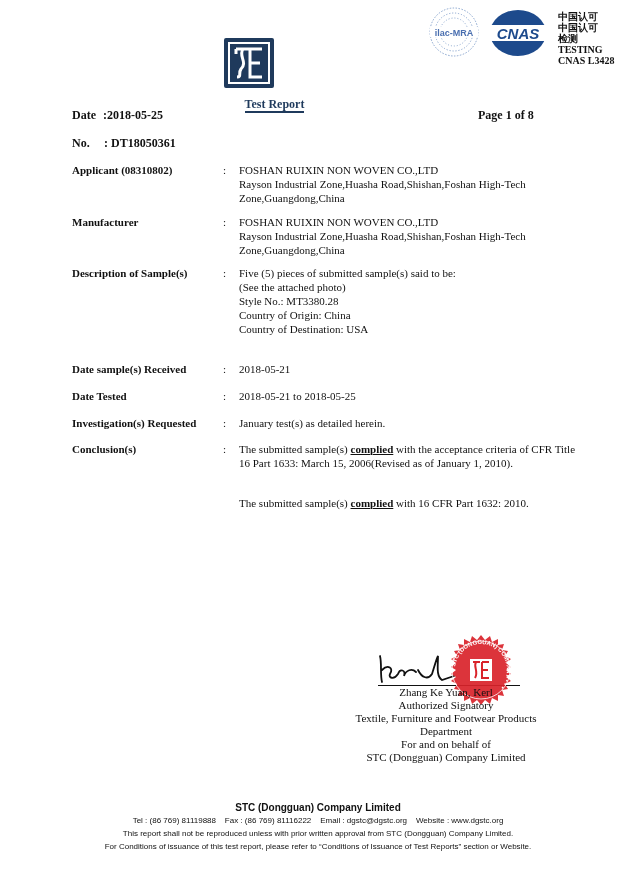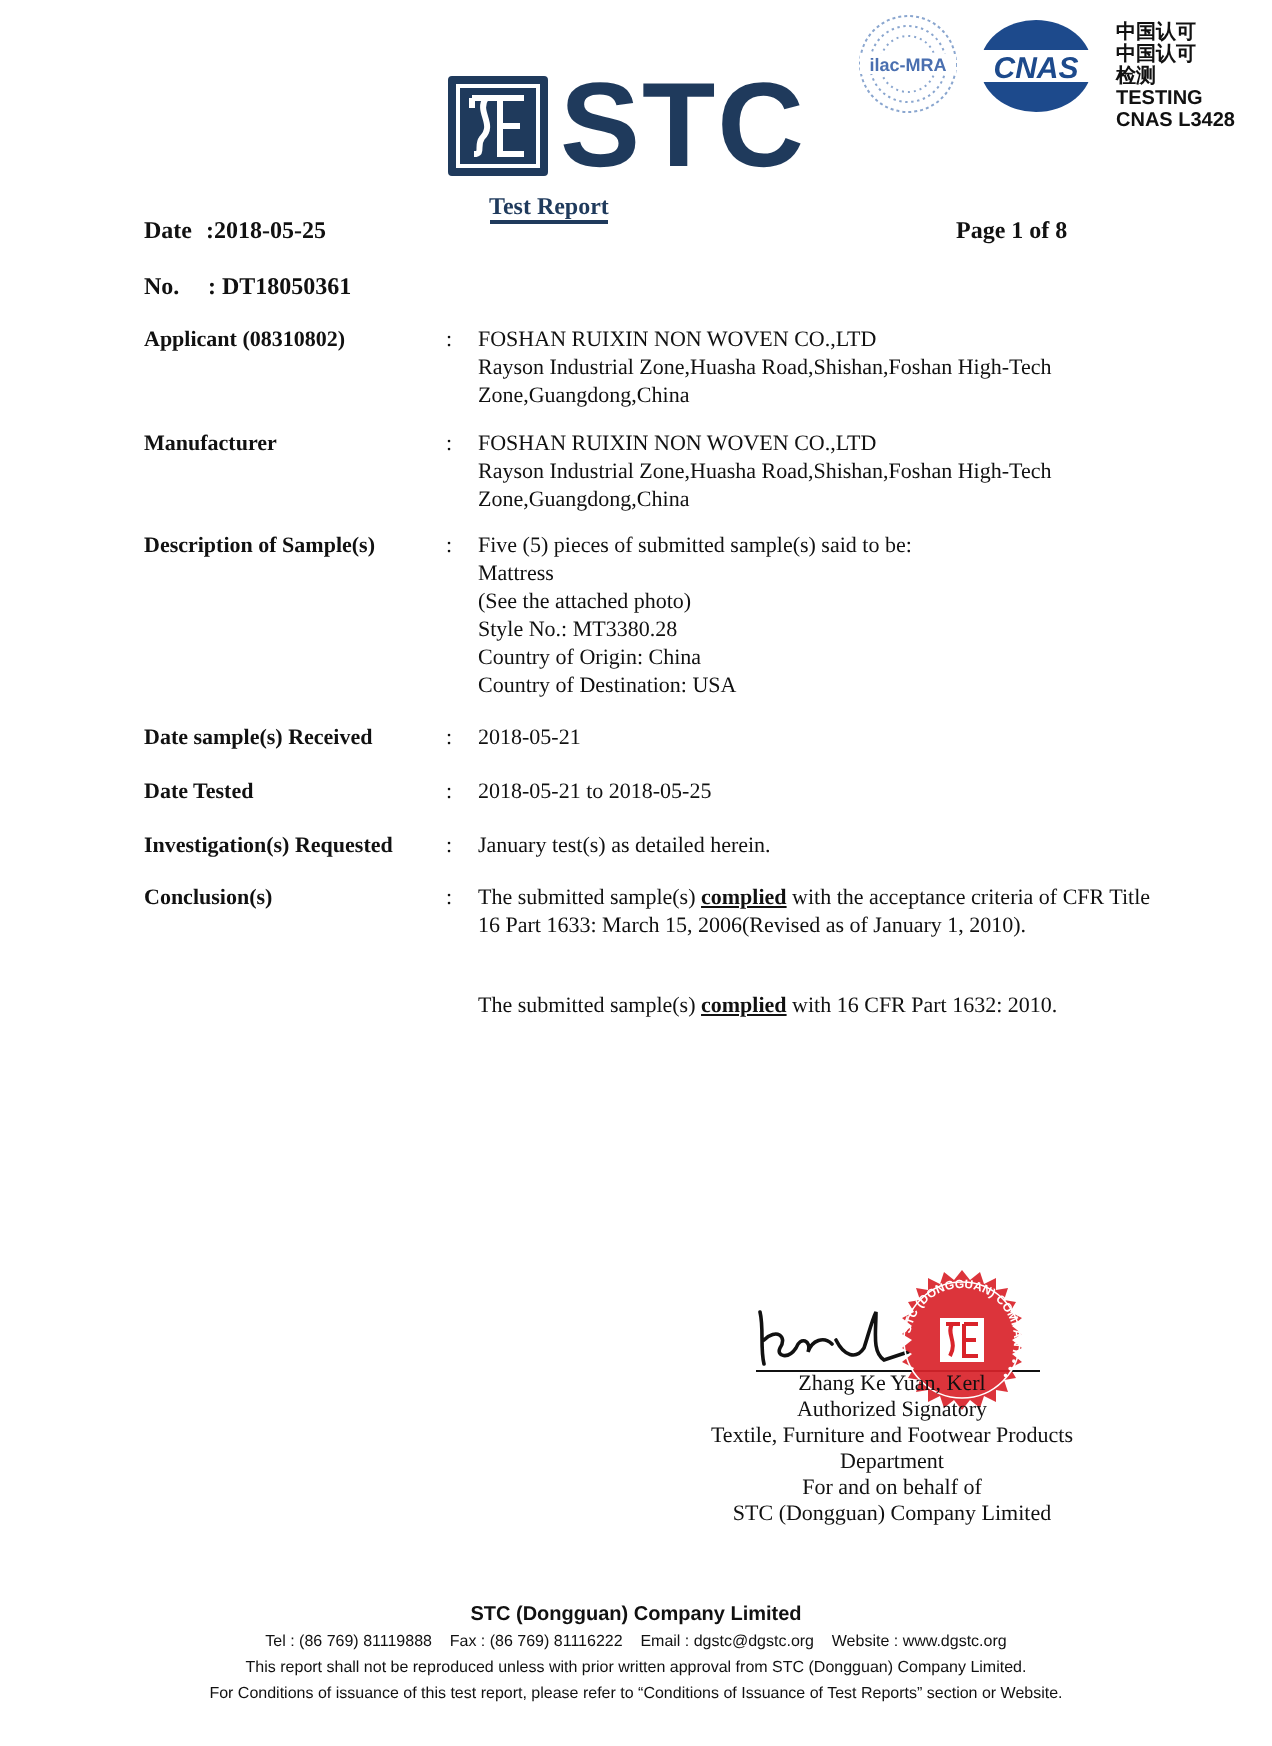--- a/index.html
+++ b/index.html
@@ -11,21 +11,21 @@
   .stc-logo { left:224px; top:38px; height:50px; display:flex; align-items:center; }
   .stc-mark { width:50px; height:50px; background:#1f3a5c; border-radius:2px;
               display:flex; align-items:center; justify-content:center; box-sizing:border-box;
               border:2px solid #1f3a5c; }
   .stc-mark svg { display:block; }
   .stc-word { font-family:"Liberation Sans", sans-serif; font-weight:700; font-size:60px;
               color:#1f3a5c; letter-spacing:1px; margin-left:6px; line-height:50px; }
 
   .ilac { left:428px; top:6px; width:52px; height:52px; }
   .cnas { left:488px; top:8px; width:60px; height:50px; }
-  .cnas-text { left:558px; top:11px; font-family:Liberation Sans, sans-serif; font-weight:700;
+  .cnas-text { left:558px; top:11px; font-family:Liberation Serif, serif; font-weight:700;
                font-size:10px; line-height:11px; color:#111; }
 
   .title { left:0; width:549px; top:94px; text-align:center; }
   .title span { font-weight:700; font-size:12px; color:#1f3a5c; border-bottom:2px solid #1f3a5c; padding-bottom:0; }
 
   .hdr { font-weight:700; font-size:12px; }
 
   .row { position:absolute; left:72px; width:520px; font-size:11px; line-height:14px; }
   .row .lbl { position:absolute; left:0; font-weight:700; font-size:11px; }
   .row .colon { position:absolute; left:151px; }
@@ -46,21 +46,20 @@
 <body>
 
 <div class="abs stc-logo">
   <div class="stc-mark">
     <svg width="42" height="42" viewBox="0 0 42 42">
       <rect x="1" y="1" width="40" height="40" fill="none" stroke="#fff" stroke-width="2"></rect>
       <path d="M8 7 H22 M8 7 V12 M15 7 C10 14 20 20 13 27 C10 31 14 35 9 35" stroke="#fff" stroke-width="3" fill="none"></path>
       <path d="M22 7 V35 H34 M22 7 H34 M22 21 H32" stroke="#fff" stroke-width="3" fill="none"></path>
     </svg>
   </div>
-  <div class="stc-word">STC</div>
 </div>
 
 <svg class="abs ilac" viewBox="0 0 52 52">
   <circle cx="26" cy="26" r="24" fill="none" stroke="#8aa6cf" stroke-width="1" stroke-dasharray="1.5 1.5"></circle>
   <circle cx="26" cy="26" r="19" fill="none" stroke="#8aa6cf" stroke-width="1" stroke-dasharray="1.2 1.8"></circle>
   <circle cx="26" cy="26" r="14" fill="none" stroke="#8aa6cf" stroke-width="1" stroke-dasharray="1 2"></circle>
   <rect x="2" y="21" width="48" height="10" fill="#fff"></rect>
   <text x="26" y="29.5" text-anchor="middle" font-family="Liberation Sans, sans-serif" font-size="9" font-weight="700" fill="#4a6fb0">ilac-MRA</text>
 </svg>
 
@@ -107,21 +106,20 @@
     <div>Rayson Industrial Zone,Huasha Road,Shishan,Foshan High-Tech</div>
     <div>Zone,Guangdong,China</div>
   </div>
 </div>
 
 <div class="row" style="top:266px;">
   <div class="lbl">Description of Sample(s)</div>
   <div class="colon">:</div>
   <div class="val">
     <div>Five (5) pieces of submitted sample(s) said to be:</div>
-    <div>Mattress</div>
     <div>(See the attached photo)</div>
     <div>Style No.: MT3380.28</div>
     <div>Country of Origin: China</div>
     <div>Country of Destination: USA</div>
   </div>
 </div>
 
 <div class="row" style="top:362px;">
   <div class="lbl">Date sample(s) Received</div>
   <div class="colon">:</div>

